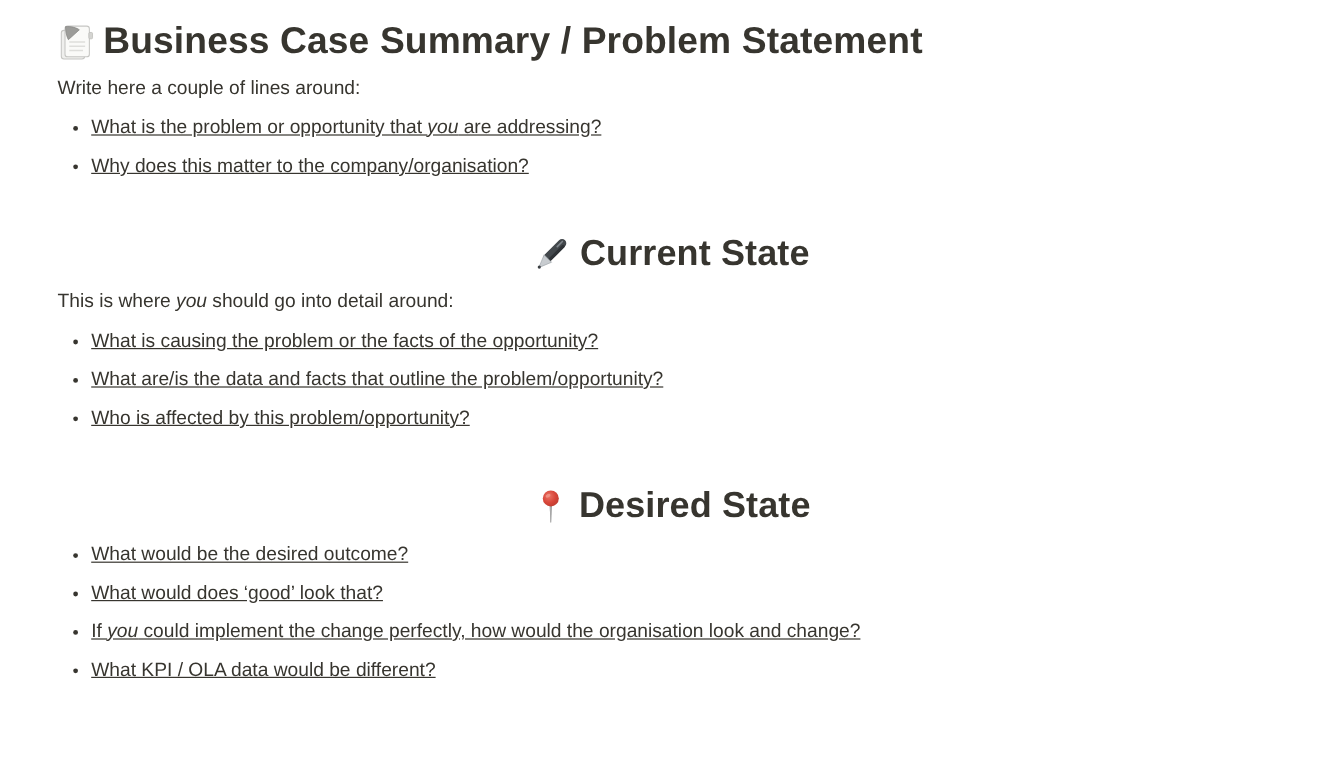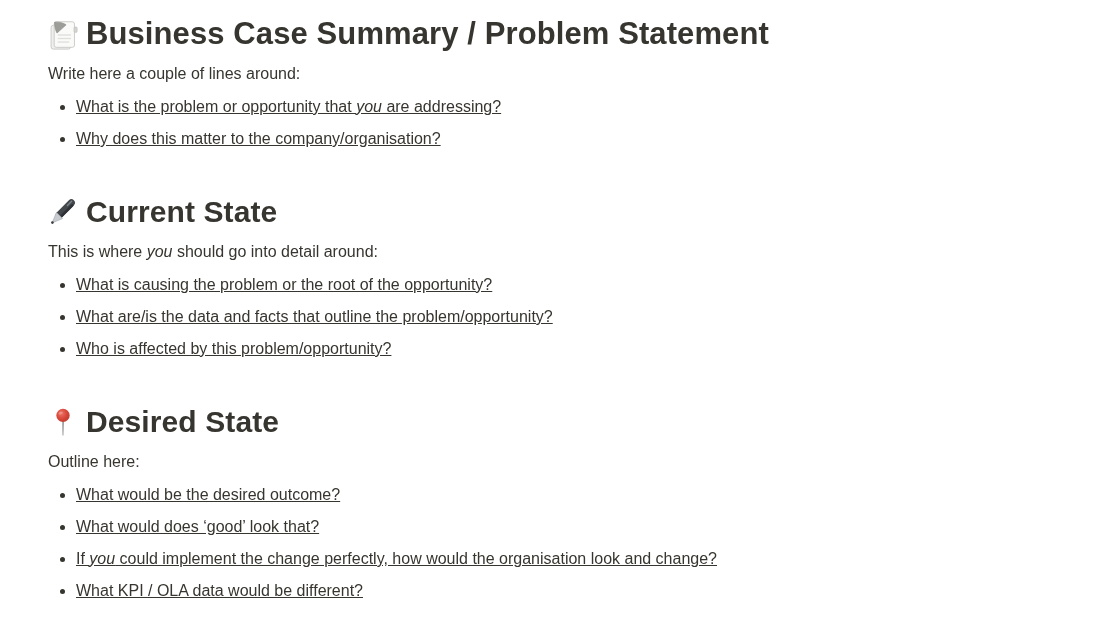--- a/index.html
+++ b/index.html
@@ -12,21 +12,21 @@
   .page { padding: 12px 40px 0 48px; }
 
   h1.doc-h1 {
     margin: 0 0 4px 0; padding: 3px 0;
     font-size: 31px; line-height: 37px; font-weight: 700;
     display: flex; align-items: flex-end; gap: 8px; letter-spacing: 0.1px;
   }
   h2.doc-h2 {
     margin: 36px 0 4px 0; padding: 3px 0;
     font-size: 30px; line-height: 36px; font-weight: 700;
-    display: flex; align-items: center; gap: 8px; letter-spacing: 0.1px;
+    display: flex; align-items: center; gap: 8px; letter-spacing: 0.1px; justify-content: center;
   }
   .icon-box {
     width: 30px; height: 34px; flex: 0 0 30px;
     display: flex; align-items: center; justify-content: center;
   }
   p.intro {
     margin: 0; padding: 3px 0;
     font-size: 16px; line-height: 24px;
   }
   ul.bullets {
@@ -79,21 +79,21 @@
           <polygon points="9.6,17.4 16.6,24.4 4.5,29.5" fill="#c8ccd0" stroke="#9aa0a5" stroke-width="0.6"></polygon>
           <circle cx="5" cy="29" r="1.5" fill="#3a3e42"></circle>
         </svg>
       </span>
       <span>Current State</span>
     </h2>
 
     <p class="intro"><span>This is where </span><em>you</em><span> should go into detail around:</span></p>
 
     <ul class="bullets">
-      <li><span>What is causing the problem or the root of the opportunity?</span><em></em><span></span></li>
+      <li><span>What is causing the problem or the facts of the opportunity?</span><em></em><span></span></li>
       <li><span>What are/is the data and facts that outline the problem/opportunity?</span><em></em><span></span></li>
       <li><span>Who is affected by this problem/opportunity?</span><em></em><span></span></li>
     </ul>
   </section>
 
   <section>
     <h2 class="doc-h2">
       <span class="icon-box">
         <svg width="16" height="29" viewBox="0 0 18 32" aria-hidden="true">
           <defs>
@@ -105,21 +105,20 @@
           </defs>
           <polygon points="8,14.5 10,14.5 9.4,30.5 8.6,30.5" fill="#8e8e8e"></polygon>
           <polygon points="8,14.5 8.9,14.5 8.8,30.5 8.6,30.5" fill="#b8b8b8"></polygon>
           <circle cx="9" cy="8" r="7.5" fill="url(#pinball)"></circle>
           <ellipse cx="6.4" cy="5.4" rx="2.4" ry="1.6" fill="#f09588" opacity="0.85" transform="rotate(-25 6.4 5.4)"></ellipse>
         </svg>
       </span>
       <span>Desired State</span>
     </h2>
 
-    <p class="intro"><span>Outline here:</span><em></em><span></span></p>
 
     <ul class="bullets">
       <li><span>What would be the desired outcome?</span><em></em><span></span></li>
       <li><span>What would does ‘good’ look that?</span><em></em><span></span></li>
       <li><span>If </span><em>you</em><span> could implement the change perfectly, how would the organisation look and change?</span></li>
       <li><span>What KPI / OLA data would be different?</span><em></em><span></span></li>
     </ul>
   </section>
 
 </div>

